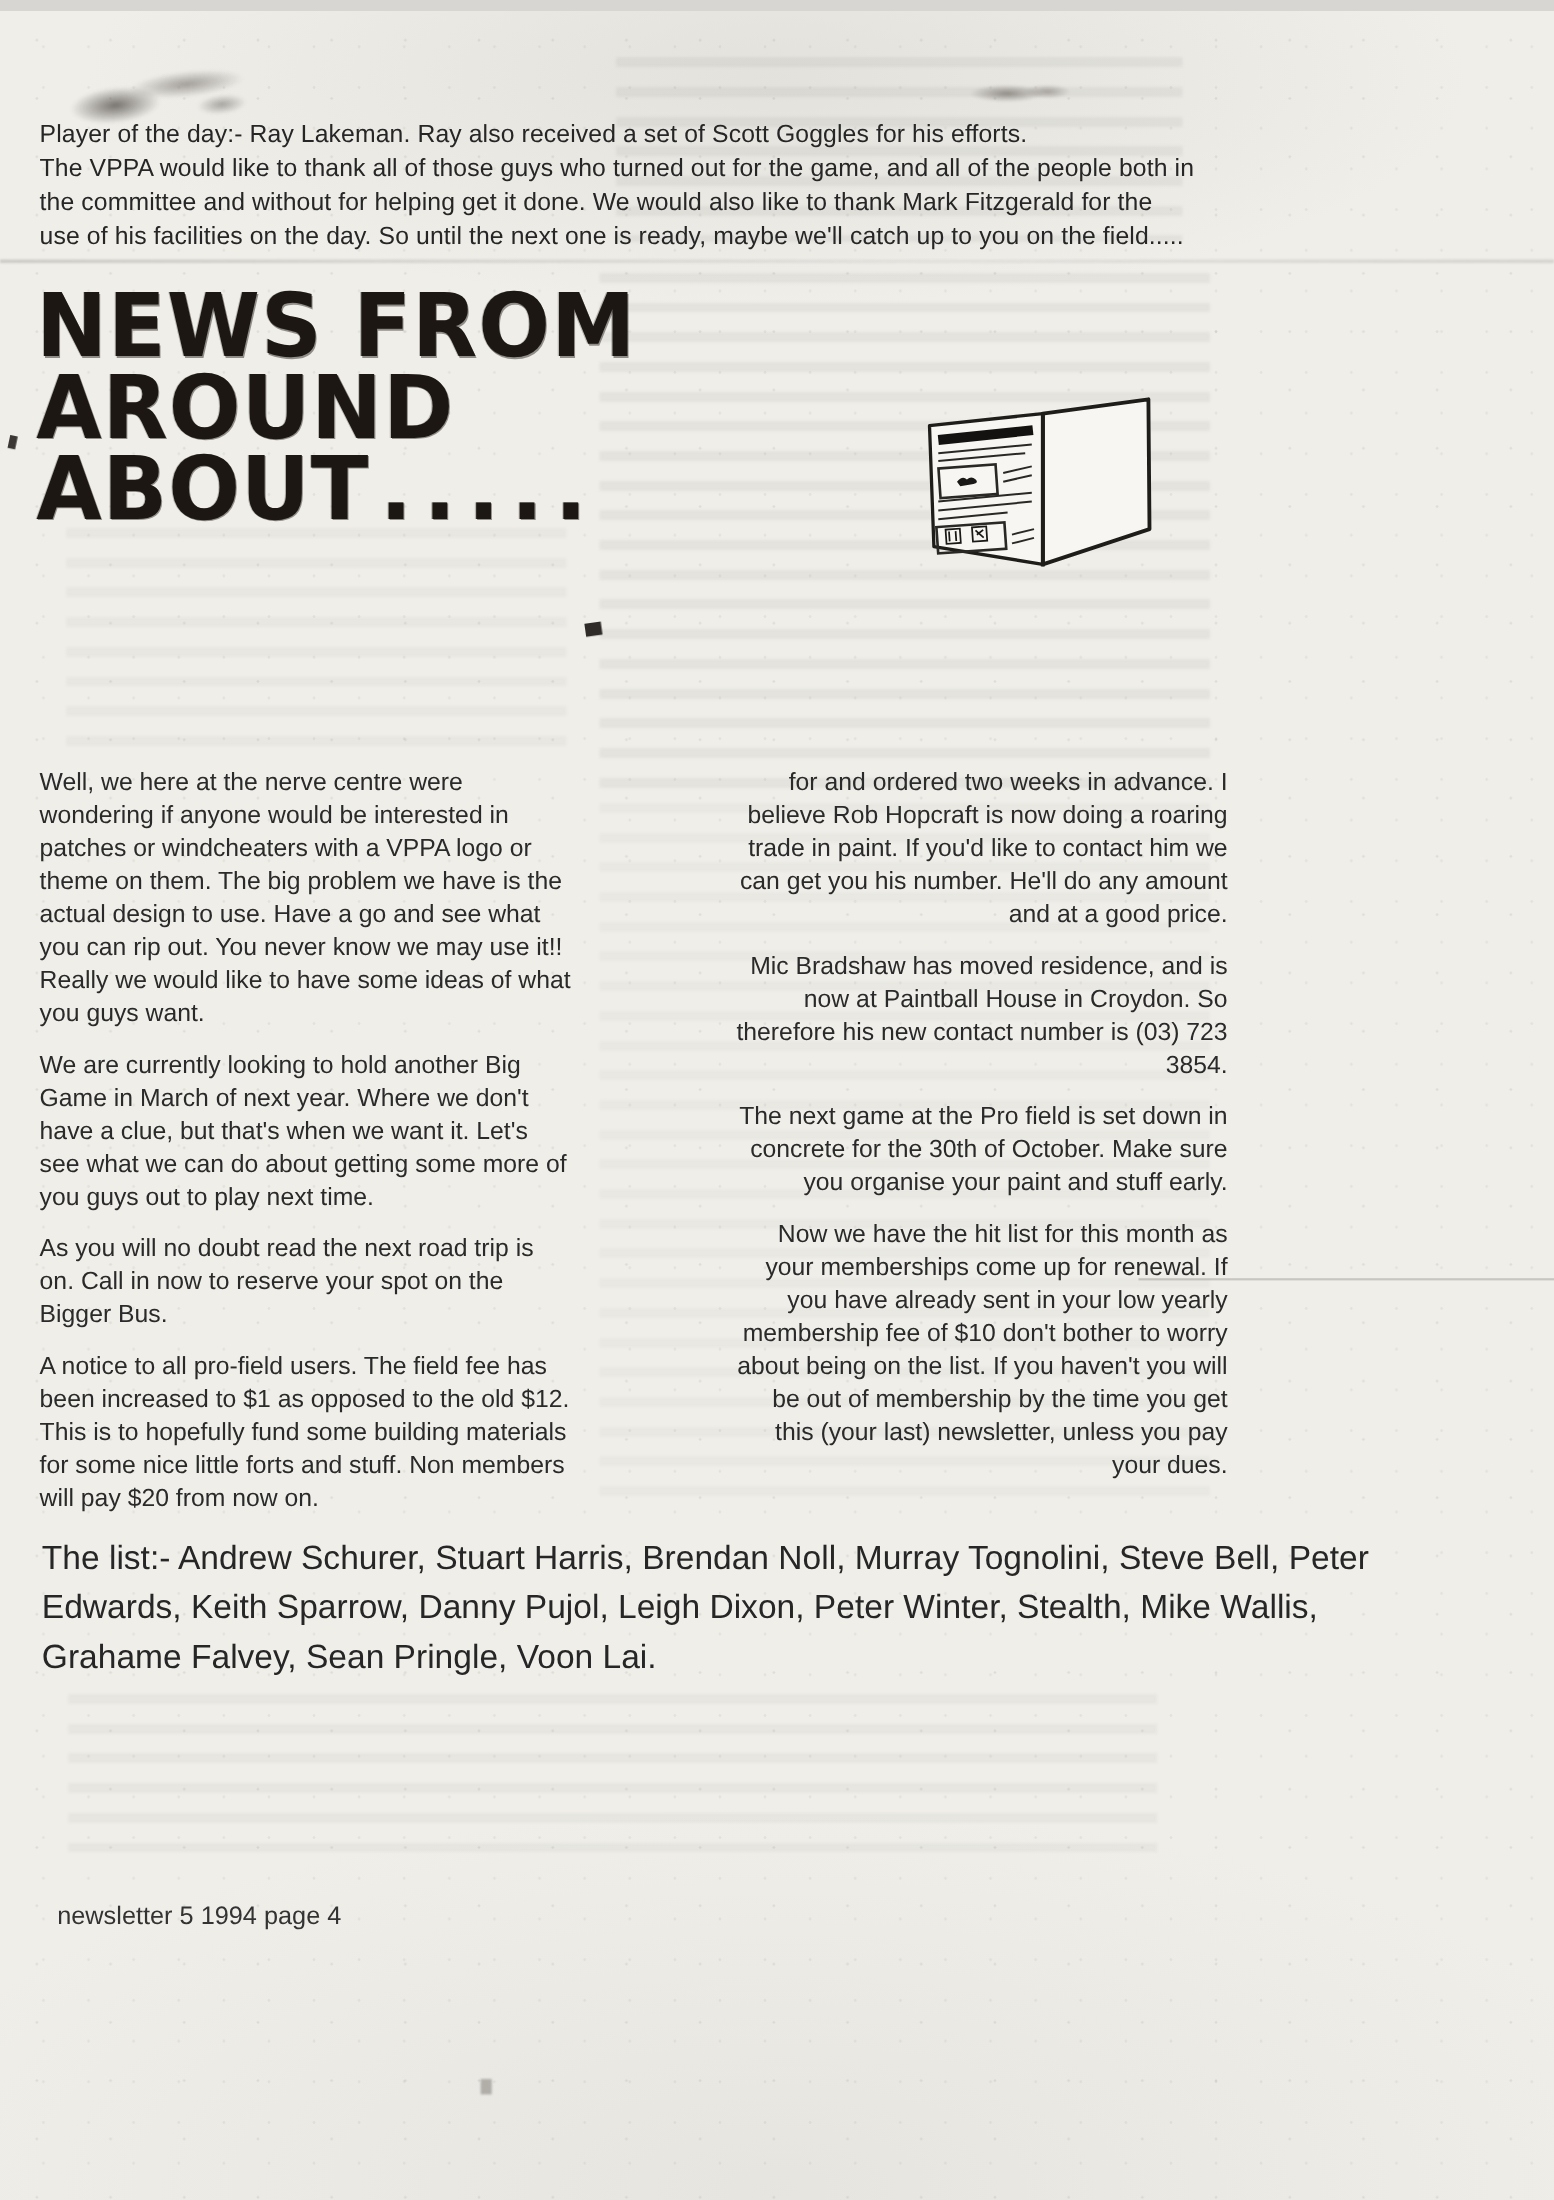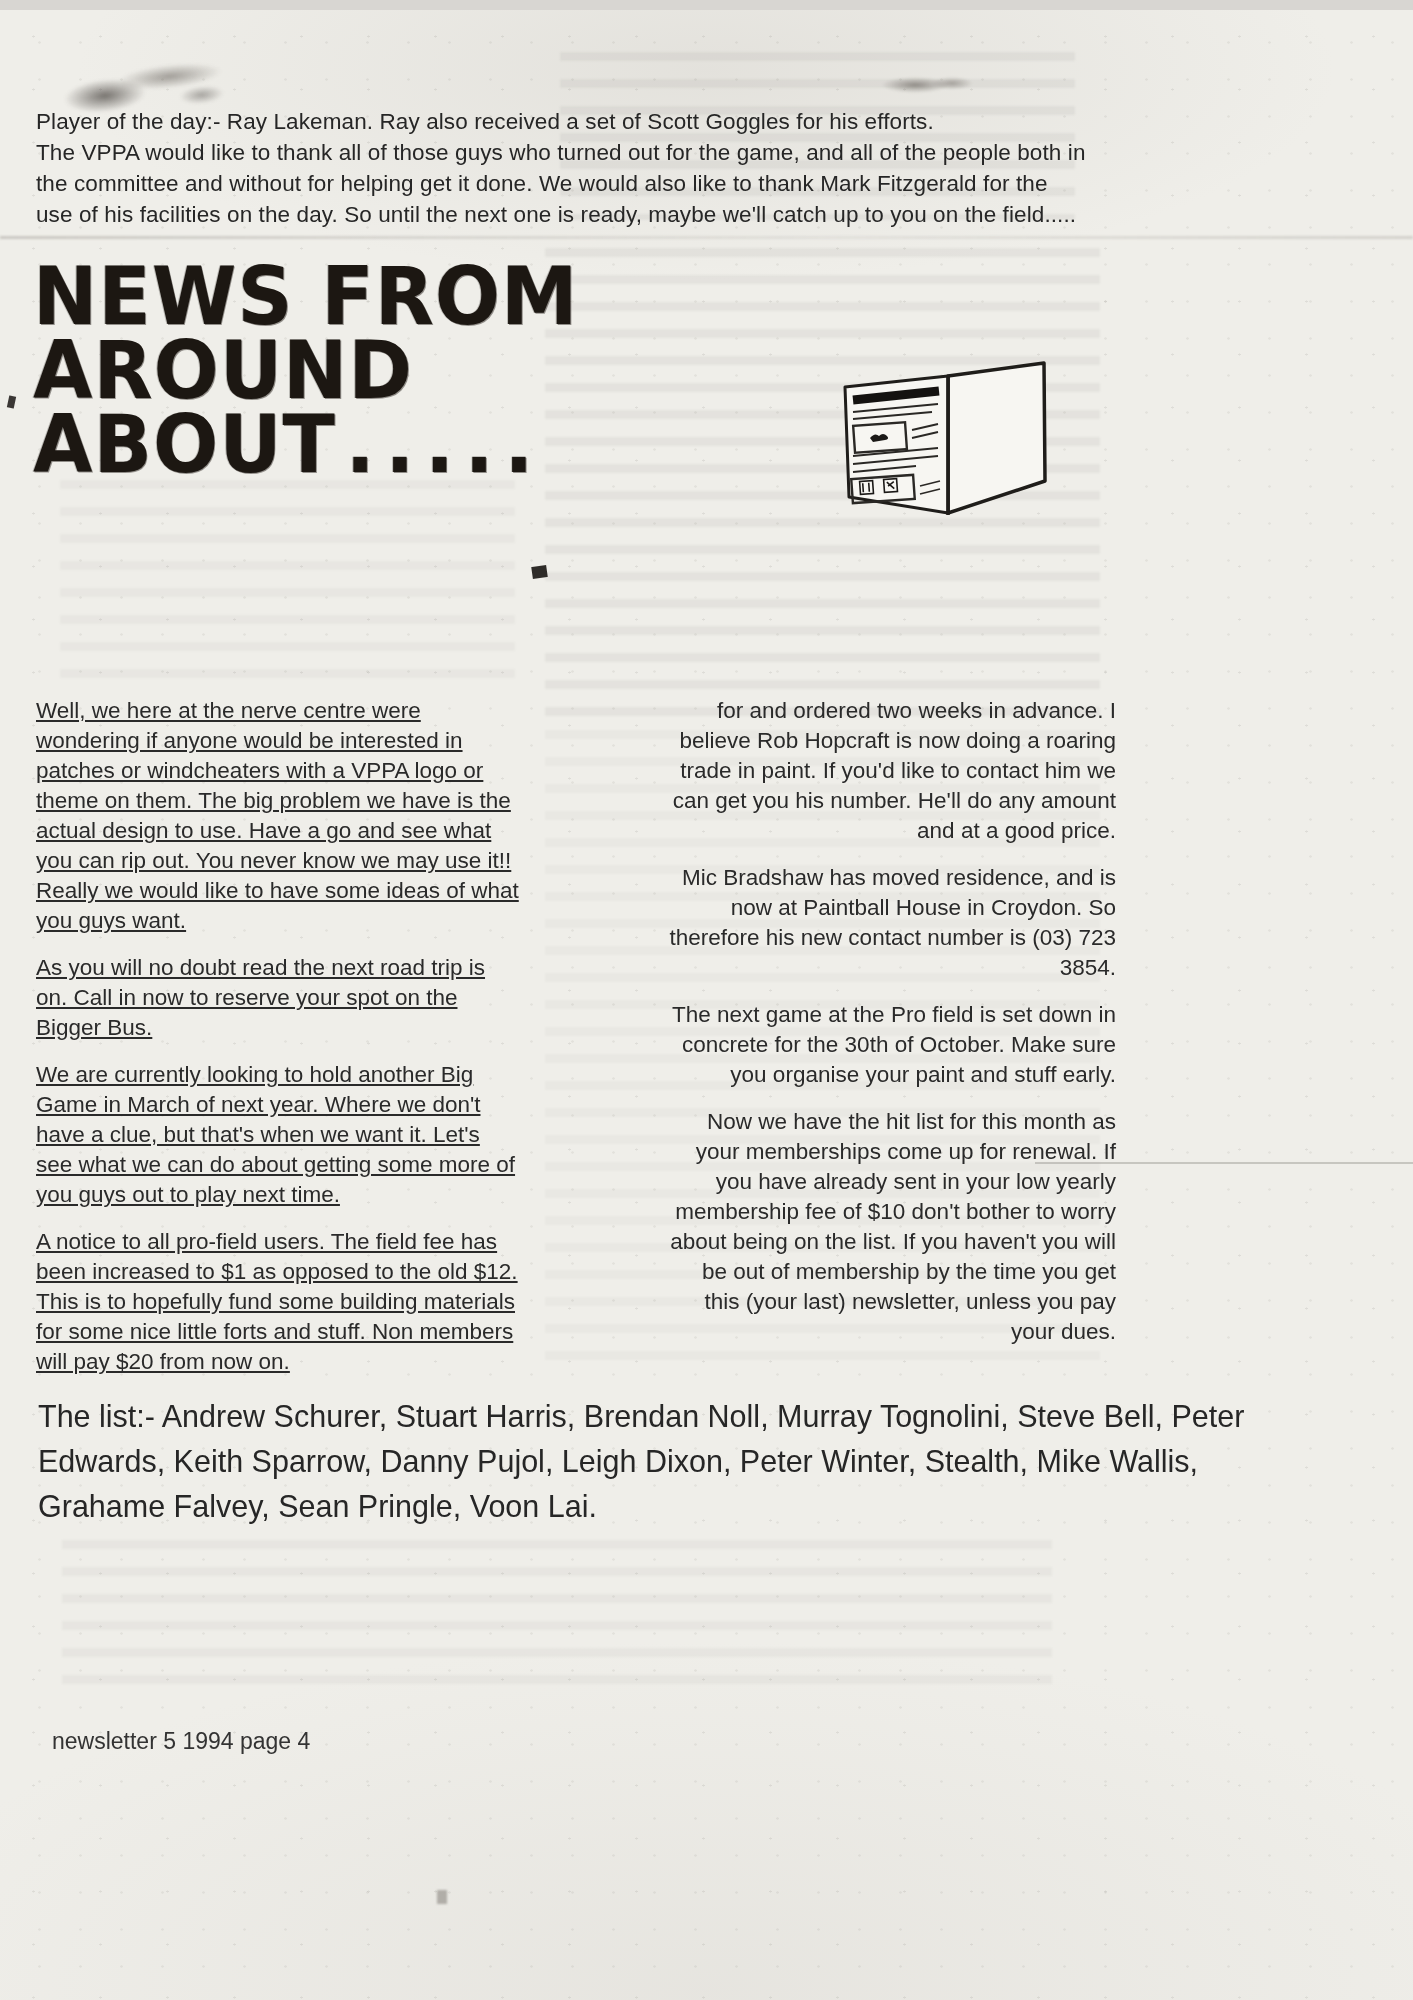--- a/index.html
+++ b/index.html
@@ -84,21 +84,21 @@
     color: #1c1712;
     transform: scaleX(0.96); transform-origin: left top;
     text-shadow: 1px 1px 0 rgba(28,23,18,0.45), -1px 0 0 rgba(28,23,18,0.25);
   }
   .headline .dots { letter-spacing: 11px; margin-left: 10px; }
 
   .news-icon { position: absolute; left: 836px; top: 350px; width: 222px; height: 168px; }
 
   .col { position: absolute; font-size: 22.5px; line-height: 30px; color: #2a2a2a; }
   .col p { margin: 0 0 17px 0; }
-  .col.left  { left: 36px;  top: 686px; width: 484px; text-decoration: underline; }
+  .col.left  { left: 36px;  top: 686px; width: 484px; }
   .col.right { left: 666px; top: 686px; width: 450px; text-align: right; }
 
   .hit-list {
     position: absolute; left: 38px; top: 1384px; width: 1215px;
     font-size: 30.5px; line-height: 45px; color: #262626;
   }
   .page-footer {
     position: absolute; left: 52px; top: 1718px;
     font-size: 23px; color: #333;
   }
@@ -170,22 +170,22 @@
         <rect x="24" y="121" width="13" height="13" transform="rotate(-4 30 127)"></rect>
         <path d="M27,123 L27,132 M33,123 L33,132" transform="rotate(-4 30 127)"></path>
         <rect x="48" y="119" width="13" height="13" transform="rotate(-4 54 125)"></rect>
         <path d="M51,122 L58,129 M58,122 L52,126" transform="rotate(-4 54 125)"></path>
       </g>
     </svg>
   </div>
 
   <div class="col left">
     <p>Well, we here at the nerve centre were wondering if anyone would be interested in patches or windcheaters with a VPPA logo or theme on them. The big problem we have is the actual design to use. Have a go and see what you can rip out. You never know we may use it!! Really we would like to have some ideas of what you guys want.</p>
+    <p>We are currently looking to hold another Big Game in March of next year. Where we don't have a clue, but that's when we want it. Let's see what we can do about getting some more of you guys out to play next time.</p>
     <p>As you will no doubt read the next road trip is on. Call in now to reserve your spot on the Bigger Bus.</p>
-    <p>We are currently looking to hold another Big Game in March of next year. Where we don't have a clue, but that's when we want it. Let's see what we can do about getting some more of you guys out to play next time.</p>
     <p>A notice to all pro-field users. The field fee has been increased to $1 as opposed to the old $12. This is to hopefully fund some building materials for some nice little forts and stuff. Non members will pay $20 from now on.</p>
   </div>
 
   <div class="col right">
     <p>for and ordered two weeks in advance. I believe Rob Hopcraft is now doing a roaring trade in paint. If you'd like to contact him we can get you his number. He'll do any amount and at a good price.</p>
     <p>Mic Bradshaw has moved residence, and is now at Paintball House in Croydon. So therefore his new contact number is (03) 723 3854.</p>
     <p>The next game at the Pro field is set down in concrete for the 30th of October. Make sure you organise your paint and stuff early.</p>
     <p>Now we have the hit list for this month as your memberships come up for renewal. If you have already sent in your low yearly membership fee of $10 don't bother to worry about being on the list. If you haven't you will be out of membership by the time you get this (your last) newsletter, unless you pay your dues.</p>
   </div>
 

